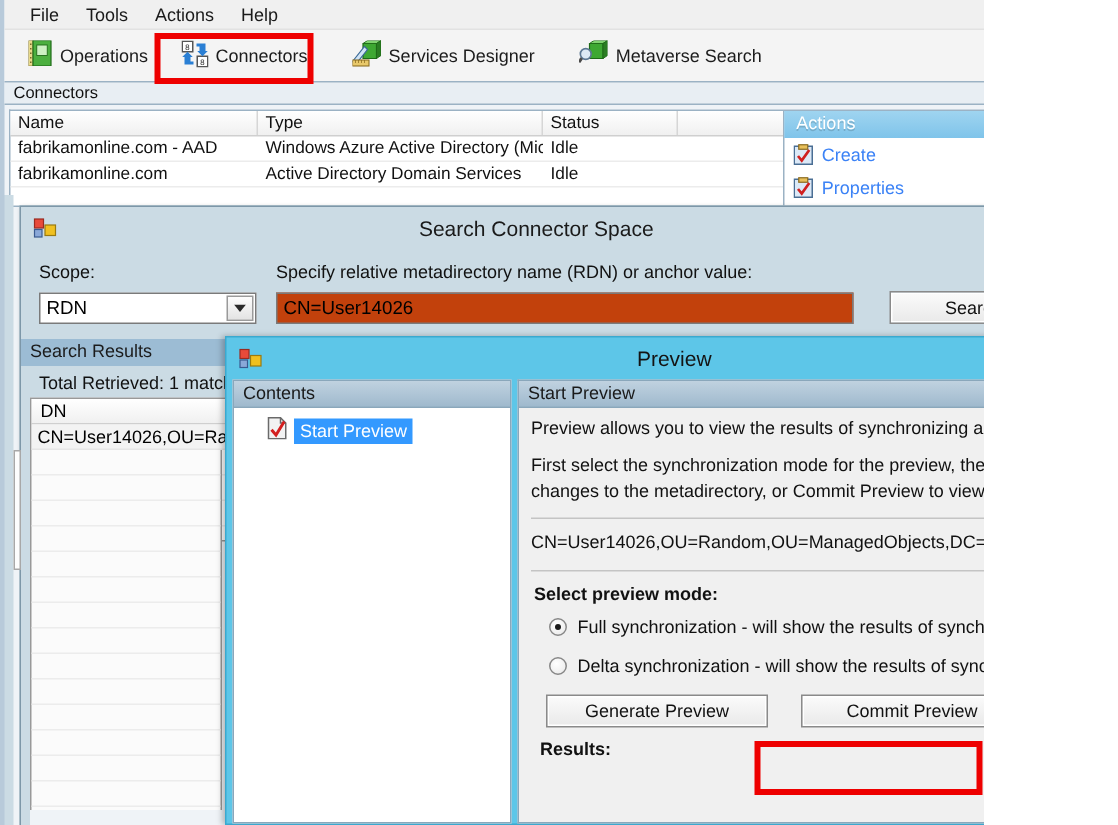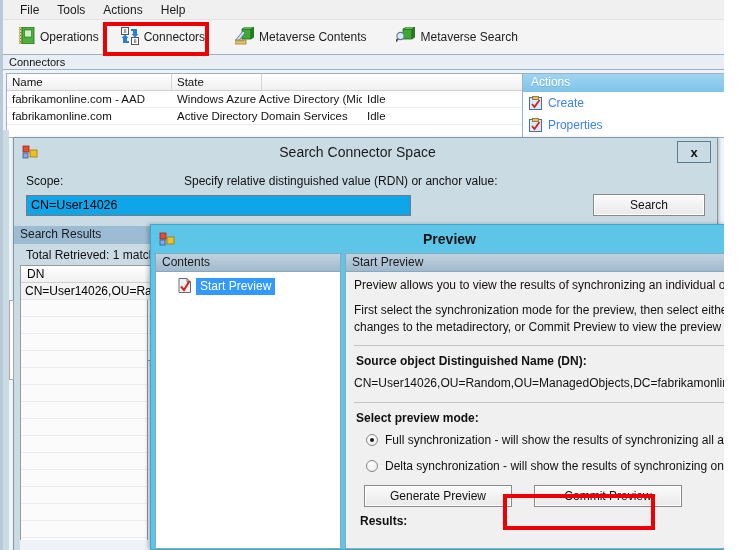--- a/index.html
+++ b/index.html
@@ -5,21 +5,21 @@
   * { box-sizing: border-box; }
   html, body {
     margin: 0; padding: 0;
     width: 745px; height: 550px;
     overflow: hidden;
     font-family: "Liberation Sans", sans-serif;
     font-size: 11px;
     background: #ffffff;
     color: #000000;
   }
-  #root { position: relative; width: 724px; height: 550px; overflow: hidden; background:#f0f0f0; }
+  #root { position: relative; width: 656px; height: 550px; overflow: hidden; background:#f0f0f0; }
 
   
   .mmc-window {
     position: absolute; left: 0; top: 0; width: 745px; height: 550px;
     background: #eff3f7;
     border-left: 3px solid #b8cada;
   }
   .menubar {
     height: 20px; background: #f0f0f0; display: flex; align-items: center;
     padding-left: 8px; border-bottom: 1px solid #e2e2e2;
@@ -107,21 +107,21 @@
     width: 145px; height: 21px; background: #fff; border:1px solid #7a7a7a;
     display:flex; align-items:center; font-size:12.5px; padding-left:4px;
     position: relative;
   }
   .combo-arrow {
     position:absolute; right:1px; top:1px; width:18px; height:17px;
     background: linear-gradient(#fdfdfd,#e3e3e3); border:1px solid #9a9a9a;
     display:flex; align-items:center; justify-content:center;
   }
   .field-text {
-    height: 21px; background:#0ea5e9; border:1px solid #7a7a7a;
+    height: 21px; background:#c2410c; border:1px solid #7a7a7a;
     font-size:12.5px; padding-left:4px; line-height:19px; width: 385px;
   }
   .btn {
     background: linear-gradient(#fbfbfb,#e9e9e9);
     border:1px solid #8a8a8a; height:22px;
     font-size:12px; display:flex; align-items:center; justify-content:center;
     color:#111; box-shadow: inset 0 0 0 1px #ffffff;
   }
   .sr-title {
     margin-top: 10px; height: 18px; background: #9cbcd4; color:#1b1b1b;
@@ -143,21 +143,21 @@
   
   .preview-dialog {
     position: absolute; left: 150px; top: 224px; width: 595px; height: 326px;
     background: #5dc6e8;
     border: 1px solid #3aa9cf;
     box-shadow: -2px 0 4px rgba(0,0,0,.25);
   }
   .pv-title {
     height: 28px; display:flex; align-items:center; position:relative;
   }
-  .pv-title .t-text { flex:1; text-align:center; font-size:14px; color:#141414; padding-right:20px;font-weight:bold;}
+  .pv-title .t-text { flex:1; text-align:center; font-size:14px; color:#141414; padding-right:20px;}
   .pv-body { display:flex; height: 296px; padding: 0 0 0 4px; gap: 4px; }
   .pv-left {
     width: 186px; background: #fff; border:1px solid #8aa7bb;
   }
   .pv-panel-title {
     height:18px; background: linear-gradient(#c0d2e0,#9fb9cd); background-color:#a8c0d2;
     font-size:12px; line-height:17px; padding-left:6px; color:#1a1a1a;
     border-bottom:1px solid #8aa7bb;
   }
   .tree-node {
@@ -240,21 +240,21 @@
             <path d="M7 2 L10 0 L19 0 L16 2 Z" fill="#7fd26f" stroke="#1d6a16" stroke-width=".6"></path>
             <path d="M16 2 L19 0 L19 10 L16 12 Z" fill="#2a7d22" stroke="#1d6a16" stroke-width=".6"></path>
             <path d="M0 14 L8 4 L10 6 L2 16 Z" fill="#cfe3f5" stroke="#3b6a96" stroke-width=".8"></path>
             <rect x="0" y="13" width="11" height="4" fill="#e8c86a" stroke="#8a6b20" stroke-width=".7"></rect>
             <line x1="2" y1="13" x2="2" y2="15" stroke="#8a6b20" stroke-width=".5"></line>
             <line x1="4" y1="13" x2="4" y2="15" stroke="#8a6b20" stroke-width=".5"></line>
             <line x1="6" y1="13" x2="6" y2="15" stroke="#8a6b20" stroke-width=".5"></line>
             <line x1="8" y1="13" x2="8" y2="15" stroke="#8a6b20" stroke-width=".5"></line>
           </svg>
         </span>
-        <span>Metaverse Contents</span>
+        <span>Services Designer</span>
       </div>
 
       <div class="tb-btn" style="margin-left:14px;text-align:center;">
         <span class="ico">
           <svg width="19" height="18" viewBox="0 0 19 18">
             <path d="M7 2 L16 2 L16 12 L7 12 Z" fill="#3ea832" stroke="#1d6a16" stroke-width=".8"></path>
             <path d="M7 2 L10 0 L19 0 L16 2 Z" fill="#7fd26f" stroke="#1d6a16" stroke-width=".6"></path>
             <path d="M16 2 L19 0 L19 10 L16 12 Z" fill="#2a7d22" stroke="#1d6a16" stroke-width=".6"></path>
             <circle cx="4.5" cy="9" r="3.6" fill="#dce9f5" stroke="#5c7894" stroke-width="1.1"></circle>
             <line x1="1.8" y1="11.8" x2="0" y2="14.5" stroke="#4a4a4a" stroke-width="2"></line>
@@ -263,21 +263,22 @@
         <span>Metaverse Search</span>
       </div>
     </div>
 
     <div class="pane-header">Connectors</div>
 
     <div class="connectors-area">
       <div class="conn-list">
         <div class="conn-hdr">
           <div class="c-name">Name</div>
-          <div class="c-state">State</div>
+          <div class="c-type">Type</div>
+          <div class="c-state">Status</div>
           <div class="c-blank"></div>
         </div>
         <div class="conn-row">
           <div class="c-name">fabrikamonline.com - AAD</div>
           <div class="c-type">Windows Azure Active Directory (Micr...</div>
           <div class="c-state">Idle</div>
         </div>
         <div class="conn-row">
           <div class="c-name">fabrikamonline.com</div>
           <div class="c-type">Active Directory Domain Services</div>
@@ -323,25 +324,35 @@
       <span class="t-text">Search Connector Space</span>
       <div class="closebtn">x</div>
     </div>
 
     <div class="scs-body">
       <div class="row" style="gap:0;">
         <div style="width:158px;">
           <div class="lbl">Scope:</div>
         </div>
         <div style="flex:1;">
-          <div class="lbl">Specify relative distinguished value (RDN) or anchor value:</div>
+          <div class="lbl">Specify relative metadirectory name (RDN) or anchor value:</div>
         </div>
       </div>
 
       <div class="row" style="margin-top:6px; gap:0; align-items:center;">
+        <div style="width:158px;">
+          <div class="field-combo">
+            <span>RDN</span>
+            <span class="combo-arrow">
+              <svg width="8" height="5" viewBox="0 0 8 5">
+                  <path d="M0 0 L8 0 L4 5 Z" fill="#2a2a2a"></path>
+                </svg>
+            </span>
+          </div>
+        </div>
         <div class="field-text">CN=User14026</div>
         <div style="flex:1;"></div>
         <div class="btn" style="width:112px;">Search</div>
       </div>
 
       <div class="sr-title">Search Results</div>
       <div class="sr-total">Total Retrieved: 1 matchin</div>
 
       <div class="dn-list">
         <div class="dn-hdr">DN</div>
@@ -401,21 +412,20 @@
         </div>
       </div>
 
       <div class="pv-right">
         <div class="pv-panel-title">Start Preview</div>
         <div class="pv-content">
           <div class="pv-p">Preview allows you to view the results of synchronizing an individual object, with or w</div>
           <div class="pv-p" style="margin-bottom:2px;">First select the synchronization  mode for the preview, then select either Generate P</div>
           <div class="pv-p">changes to the metadirectory, or Commit Preview to view the preview results and co</div>
           <hr class="pv-hr">
-          <div class="pv-h">Source object Distinguished Name (DN):</div>
           <div class="pv-dn">CN=User14026,OU=Random,OU=ManagedObjects,DC=fabrikamonline,DC=com</div>
           <hr class="pv-hr">
           <div class="pv-h">Select preview mode:</div>
 
           <div class="radio-row">
             <span class="radio checked"></span>
             <span class="radio-lbl">Full synchronization - will show the results of synchronizing all attributes on the</span>
           </div>
           <div class="radio-row">
             <span class="radio"></span>

